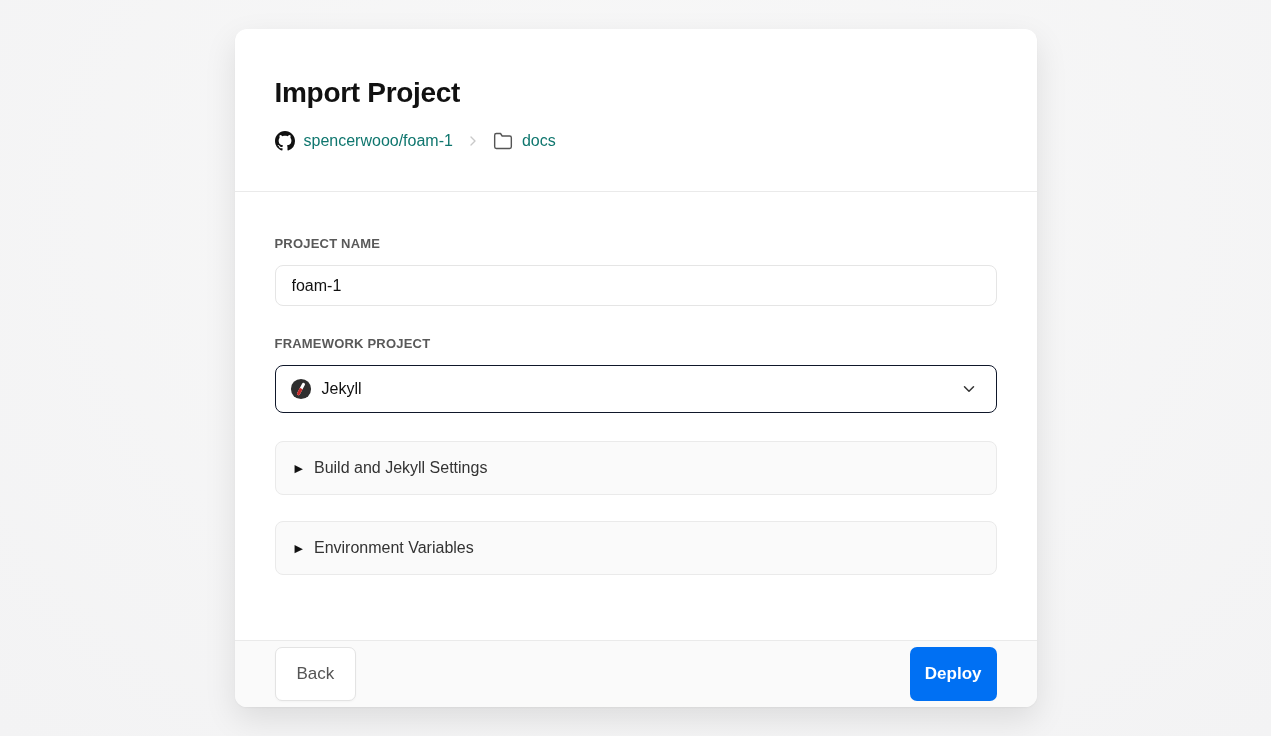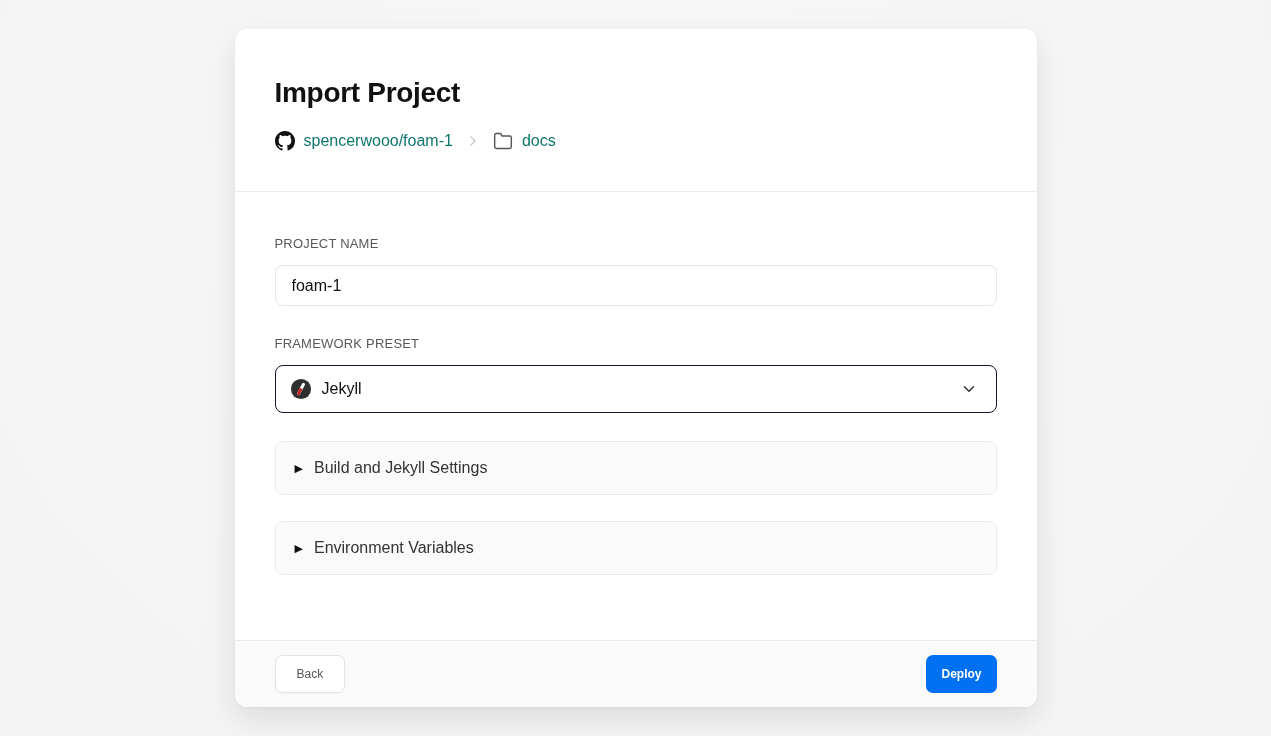--- a/index.html
+++ b/index.html
@@ -43,20 +43,21 @@
   .icon { display: inline-flex; align-items: center; justify-content: center; flex: none; }
   
   .card-main {
     flex: 1;
     padding: 44px 40px 0;
   }
   .field-label {
     font-size: 13px;
     color: #595959;
     letter-spacing: 0.2px;
+    font-weight: bold;
   }
   .text-input {
     margin-top: 14px;
     width: 100%;
     height: 41px;
     border: 1px solid #e5e5e5;
     border-radius: 8px;
     padding: 0 16px;
     font-size: 16px;
     color: #111;
@@ -99,23 +100,23 @@
     height: 67px;
     flex: none;
     background: #fafafa;
     border-top: 1px solid #eaeaea;
     display: flex;
     align-items: center;
     justify-content: space-between;
     padding: 0 40px;
   }
   .btn {
-    height: 38px;
+    height: 54px;
     border-radius: 7px;
-    font-size: 12px;
+    font-size: 17px;
     font-family: "Liberation Sans", sans-serif;
     cursor: pointer;
     display: inline-flex;
     align-items: center;
     justify-content: center;
   }
   .btn-back {
     background: #ffffff;
     border: 1px solid #e3e3e3;
     box-shadow: 0 1px 2px rgba(0,0,0,0.03);
@@ -157,21 +158,21 @@
       </span>
       <span>docs</span>
     </div>
   </div>
 
   <div class="card-main">
 
     <div class="field-label">PROJECT NAME</div>
     <input class="text-input" type="text" value="foam-1" style="">
 
-    <div class="field-label label-gap">FRAMEWORK PRESET</div>
+    <div class="field-label label-gap">FRAMEWORK PROJECT</div>
     <div class="select">
       <div class="select-left">
         <span class="icon">
           <svg width="22" height="22" viewBox="0 0 24 24">
             <circle cx="12" cy="12" r="11" fill="#2f2f2f"></circle>
             <g transform="rotate(28 12 12)">
               <rect x="10.3" y="4.6" width="3.4" height="14.8" rx="1.7" fill="#ffffff"></rect>
               <path d="M10.3 11.5h3.4v6.2a1.7 1.7 0 0 1-3.4 0z" fill="#c62828"></path>
             </g>
           </svg>

